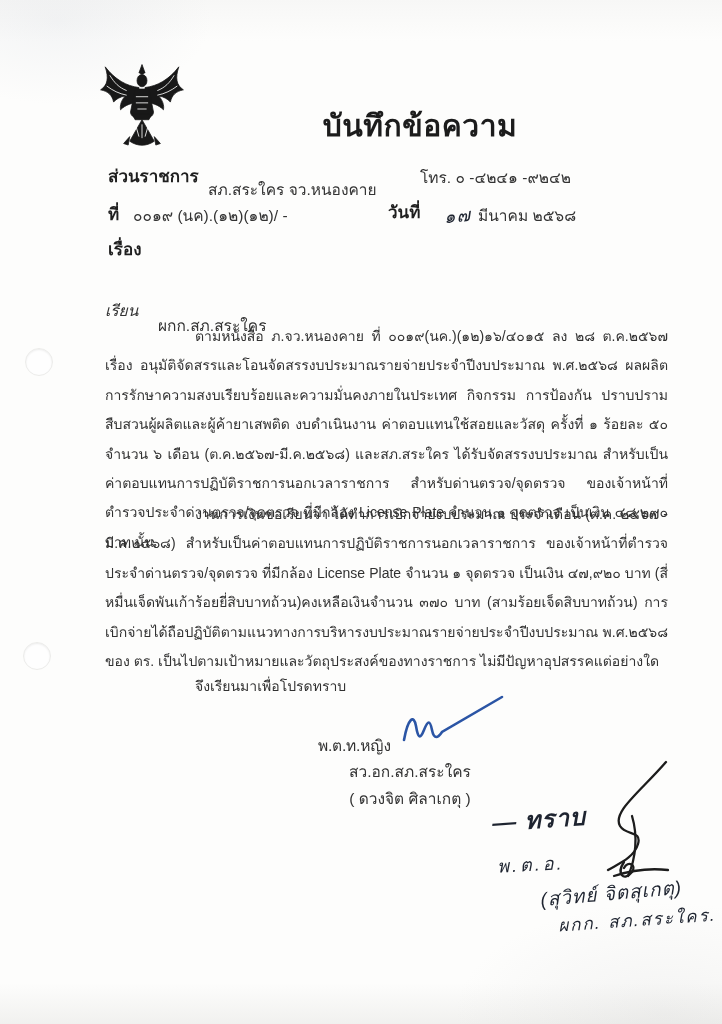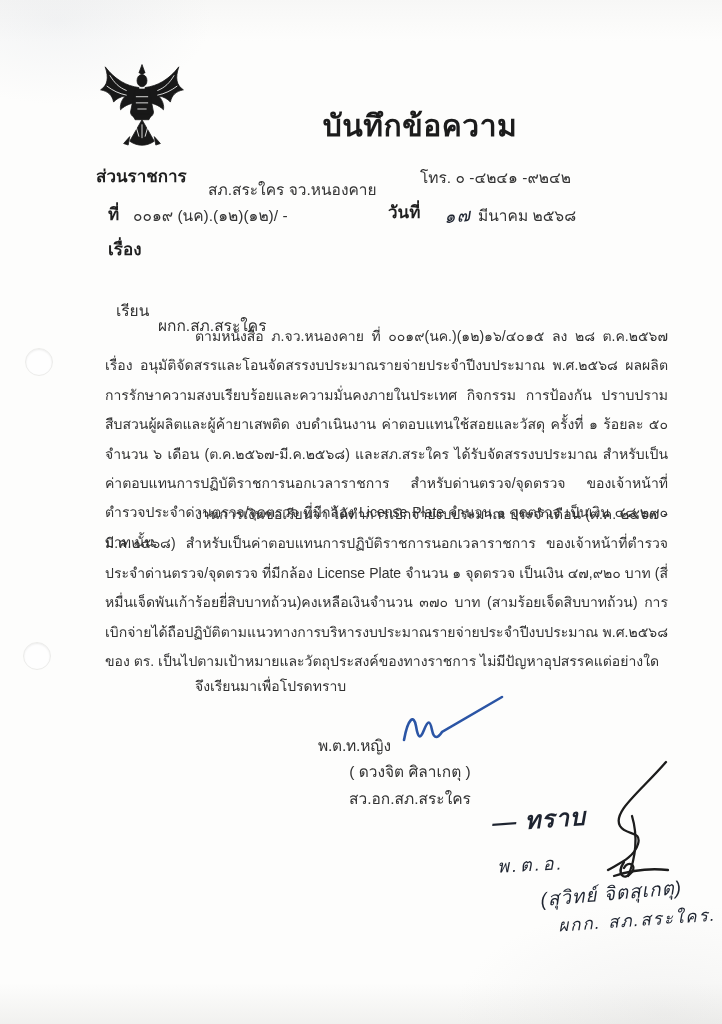--- a/index.html
+++ b/index.html
@@ -60,43 +60,43 @@
       <g stroke="#fdfdfc" stroke-width="1.1" fill="none">
         <path d="M18 16 C24 26 30 32 40 36 M14 30 C22 36 30 40 40 42 M102 16 C96 26 90 32 80 36 M106 30 C98 36 90 40 80 42"></path>
         <path d="M52 44 h16 M52 52 h16 M54 60 h12"></path>
         <path d="M60 80 v18 M52 82 l4 14 M68 82 l-4 14"></path>
       </g>
     </svg>
   </div>
 
   <div class="abs title" style="left:280px;top:102px;width:280px;text-align:center;">บันทึกข้อความ</div>
 
-  <span class="abs lbl" style="left:96px;top:162px;text-align:right;">ส่วนราชการ</span>
+  <span class="abs lbl" style="left:108px;top:162px;text-align:right;">ส่วนราชการ</span>
   <span class="abs val" style="left:208px;top:165px;margin-top:12px;">สภ.สระใคร จว.หนองคาย</span>
   <span class="abs val" style="left:420px;top:165px;">โทร. ๐ -๔๒๔๑ -๙๒๔๒</span>
 
   <span class="abs lbl" style="left:108px;top:200px;">ที่</span>
   <span class="abs val" style="left:133px;top:203px;">๐๐๑๙ (นค).(๑๒)(๑๒)/ -</span>
   <span class="abs lbl" style="left:388px;top:198px;">วันที่</span>
   <span class="abs hand ink" style="left:444px;top:201px;font-size:18px;transform:rotate(-5deg);">๑๗</span>
   <span class="abs val" style="left:478px;top:203px;">มีนาคม ๒๕๖๘</span>
 
   <span class="abs lbl" style="left:108px;top:235px;">เรื่อง</span>
 
-  <span class="abs val" style="left:116px;top:298px;">เรียน</span>
+  <span class="abs val" style="left:105px;top:298px;font-style:italic;">เรียน</span>
   <span class="abs val" style="left:158px;top:313px;">ผกก.สภ.สระใคร</span>
 
   <p class="abs para indent" style="top:322px;margin:0;">ตามหนังสือ ภ.จว.หนองคาย ที่ ๐๐๑๙(นค.)(๑๒)๑๖/๔๐๑๕ ลง ๒๘ ต.ค.๒๕๖๗ เรื่อง อนุมัติจัดสรรและโอนจัดสรรงบประมาณรายจ่ายประจำปีงบประมาณ พ.ศ.๒๕๖๘ ผลผลิต การรักษาความสงบเรียบร้อยและความมั่นคงภายในประเทศ กิจกรรม การป้องกัน ปราบปราม สืบสวนผู้ผลิตและผู้ค้ายาเสพติด งบดำเนินงาน ค่าตอบแทนใช้สอยและวัสดุ ครั้งที่ ๑ ร้อยละ ๕๐ จำนวน ๖ เดือน (ต.ค.๒๕๖๗-มี.ค.๒๕๖๘) และสภ.สระใคร ได้รับจัดสรรงบประมาณ สำหรับเป็นค่าตอบแทนการปฏิบัติราชการนอกเวลาราชการ สำหรับด่านตรวจ/จุดตรวจ ของเจ้าหน้าที่ตำรวจประจำด่านตรวจ/จุดตรวจ ที่มีกล้อง License Plate จำนวน ๑ จุดตรวจ เป็นเงิน ๔๘,๒๙๐ บาท นั้น</p>
   <p class="abs para indent" style="top:500px;margin:0;">งานการเงินขอเรียนว่า ได้ทำการเบิกจ่ายงบประมาณ ประจำเดือน (ต.ค. ๒๕๖๗ - มี.ค.๒๕๖๘) สำหรับเป็นค่าตอบแทนการปฏิบัติราชการนอกเวลาราชการ ของเจ้าหน้าที่ตำรวจประจำด่านตรวจ/จุดตรวจ ที่มีกล้อง License Plate จำนวน ๑ จุดตรวจ เป็นเงิน ๔๗,๙๒๐ บาท (สี่หมื่นเจ็ดพันเก้าร้อยยี่สิบบาทถ้วน)คงเหลือเงินจำนวน ๓๗๐ บาท (สามร้อยเจ็ดสิบบาทถ้วน) การเบิกจ่ายได้ถือปฏิบัติตามแนวทางการบริหารงบประมาณรายจ่ายประจำปีงบประมาณ พ.ศ.๒๕๖๘ ของ ตร. เป็นไปตามเป้าหมายและวัตถุประสงค์ของทางราชการ ไม่มีปัญหาอุปสรรคแต่อย่างใด</p>
   <p class="abs para" style="top:672px;margin:0;padding-left:90px;">จึงเรียนมาเพื่อโปรดทราบ</p>
 
   <span class="abs val" style="left:318px;top:733px;font-family:Liberation Serif, serif;">พ.ต.ท.หญิง</span>
   <div class="abs sig-block" style="left:300px;top:758px;width:220px;">
+    <div>สว.อก.สภ.สระใคร</div>
     <div>( ดวงจิต ศิลาเกตุ )</div>
-    <div>สว.อก.สภ.สระใคร</div>
   </div>
 
   <div class="abs" style="left:396px;top:692px;">
     <svg width="112" height="62" viewBox="0 0 112 62">
       <path d="M8 48 C12 26 18 22 20 34 C22 46 24 48 28 38 C32 28 34 28 36 38 C38 48 42 46 46 40 L106 5" stroke="#2b55a5" stroke-width="2.6" fill="none" stroke-linecap="round"></path>
     </svg>
   </div>
 
   <span class="abs hand ink" style="left:492px;top:800px;font-size:24px;transform:rotate(-4deg);font-weight:bold;">— ทราบ</span>
 

